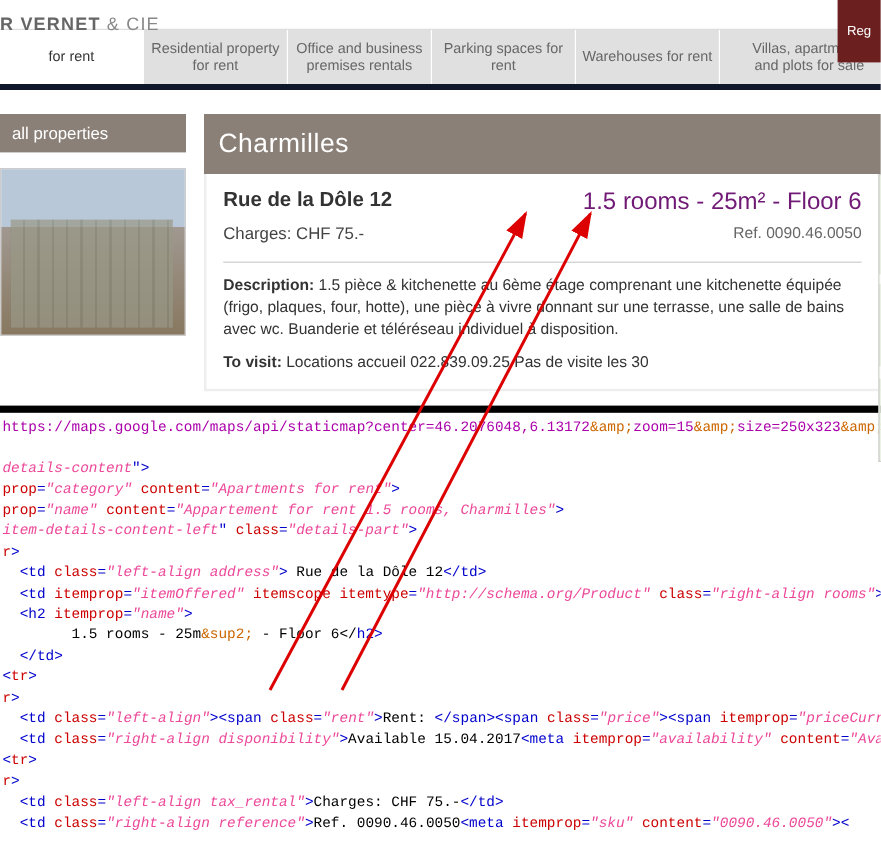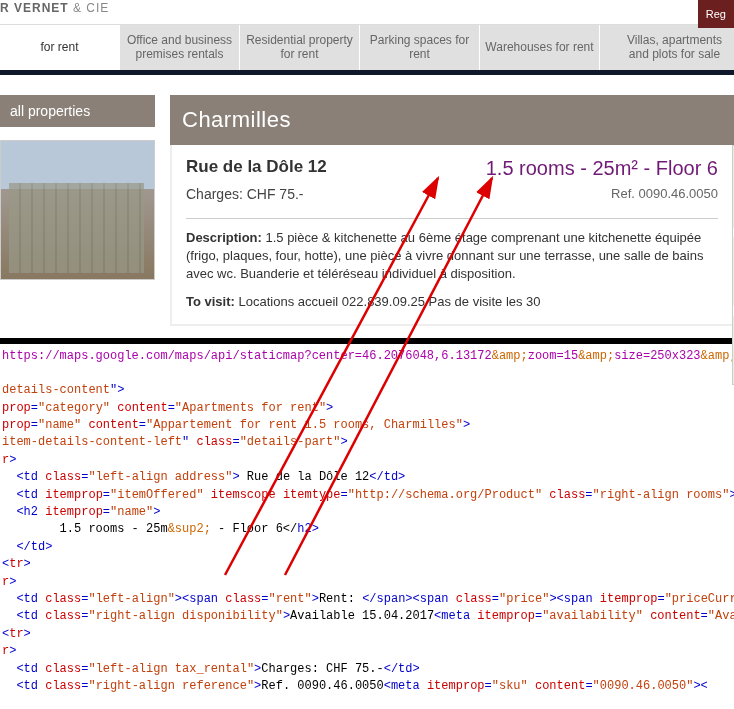--- a/index.html
+++ b/index.html
@@ -1,22 +1,22 @@
 <!DOCTYPE html>
 <html><head>
 <meta charset="utf-8">
 <style>
 * { margin: 0; padding: 0; box-sizing: border-box; }
 body { font-family: Arial, Helvetica, sans-serif; font-size: 13px; color: #333; width: 734px; background: #fff; }
 
 
 .header { height: 25px; background: #fff; border-bottom: 1px solid #ddd; position: relative; }
-.logo { position: absolute; left: 0; top: 1px; font-size: 12px; letter-spacing: 1px; color: #888; }
+.logo { position: absolute; left: 0; top: 12px; font-size: 15px; letter-spacing: 1px; color: #888; }
 .logo b { color: #666; font-weight: bold; }
-.reg { position: absolute; right: 0; top: 0; background: #6b1f1f; color: #fff; padding: 8px 8px; font-size: 11px; }
+.reg { position: absolute; right: 0; top: 0; background: #6b1f1f; color: #fff; padding: 20px 8px; font-size: 11px; }
 
 
 .nav { display: flex; background: #e0e0e0; border-bottom: 5px solid #0f172a; }
 .nav-item { flex: 1; text-align: center; padding: 8px 4px; font-size: 12px; color: #666; border-right: 1px solid #fff; cursor: pointer; line-height: 1.2; display: flex; align-items: center; justify-content: center; }
 .nav-item.active { background: #fff; color: #333; }
 .nav-item:last-child { border-right: none; margin-left: 15px; }
 
 
 .main { display: flex; margin-top: 20px; }
 .left-col { width: 155px; }
@@ -42,21 +42,21 @@
 
 
 .map-box { width: 150px; height: 240px; position: absolute; right: -150px; top: 0; border: 1px solid #ccc; background: #e8f0e0; overflow:hidden;}
 .map-roads { position:absolute; inset:0; }
 .road { position:absolute; background:#fff; }
 
 
 .codewrap { margin-top: 12px; border-top: 6px solid #000; background: #fff; font-family: "Courier New", monospace; font-size: 12px; line-height: 1.45; padding: 4px 0 2px 2px; white-space: pre; overflow: hidden; }
 .n { color: #0000cc; }
 .a { color: #cc0000; }
-.v { color: #c2410c; }
+.v { color: #ec4899; font-style: italic; }
 .p { color: #aa00aa; }
 .e { color: #cc6600; }
 .t { color: #000; }
 
 
 .overlay { position: absolute; left: 0; top: 0; width: 734px; height: 709px; pointer-events: none; }
 
 .relwrap { position: relative; }
 .outer { position: relative; }
 </style>
@@ -65,22 +65,22 @@
 
 <div class="outer">
 
 <div class="header">
   <div class="logo"><b>R VERNET</b><span> &amp; CIE</span></div>
   <div class="reg">Reg</div>
 </div>
 
 <div class="nav">
   <div class="nav-item active">for rent</div>
+  <div class="nav-item">Residential property for rent</div>
   <div class="nav-item">Office and business premises rentals</div>
-  <div class="nav-item">Residential property for rent</div>
   <div class="nav-item">Parking spaces for rent</div>
   <div class="nav-item">Warehouses for rent</div>
   <div class="nav-item">Villas, apartments and plots for sale</div>
 </div>
 
 <div class="main">
   <div class="left-col">
     <div class="backlink">all properties</div>
     <div class="photo"></div>
   </div>

